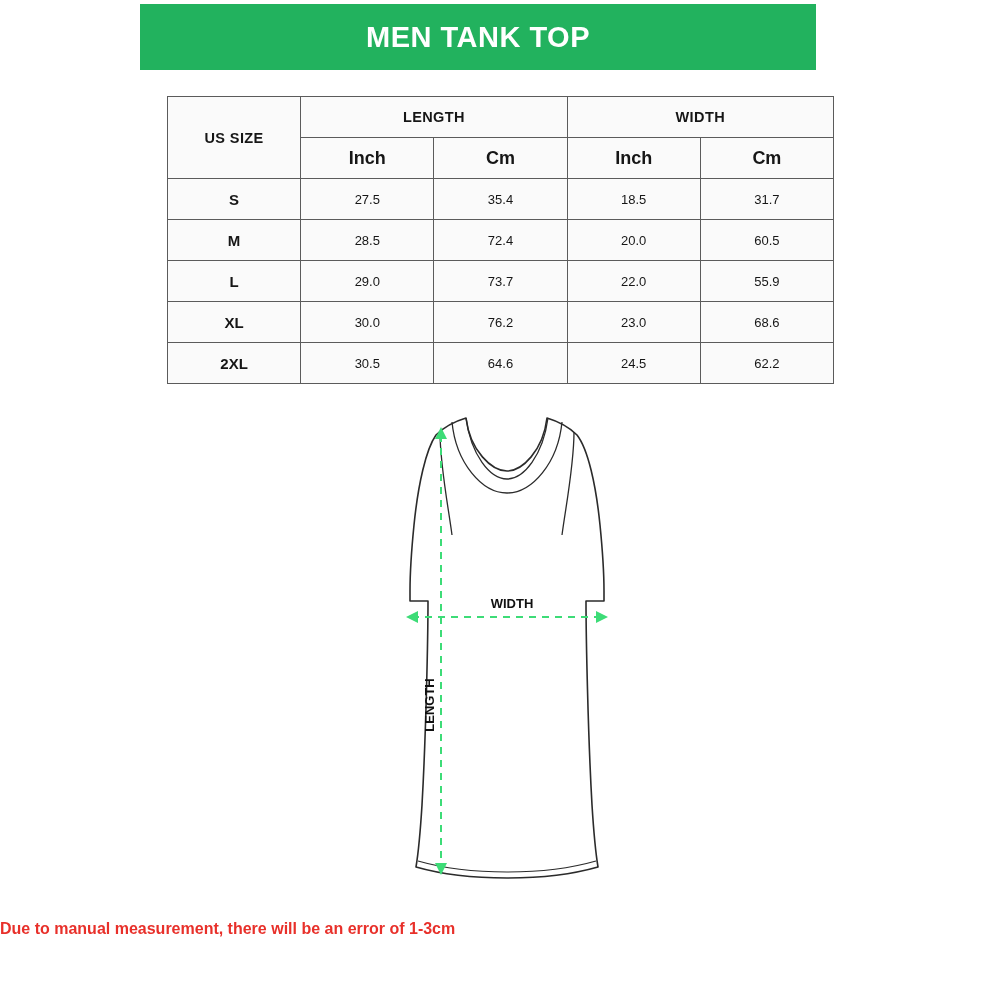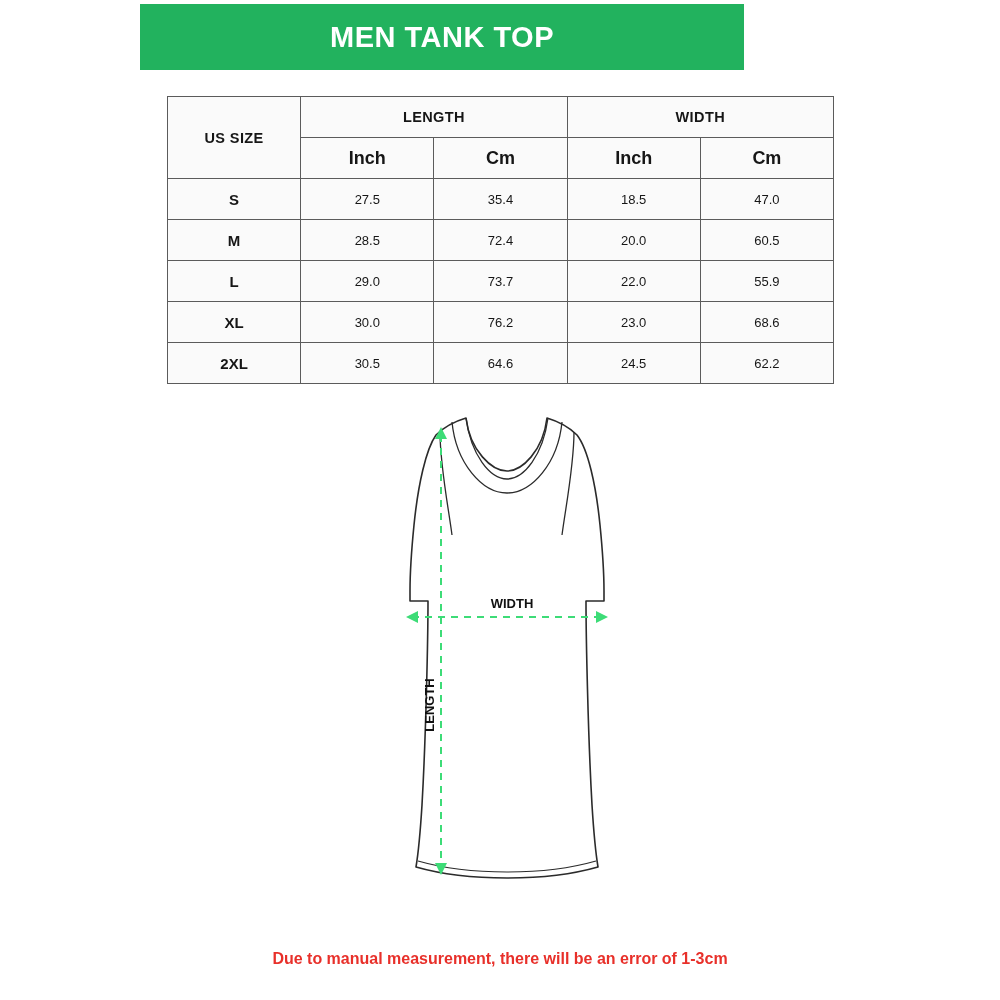--- a/index.html
+++ b/index.html
@@ -14,21 +14,21 @@
     color: #1a1a1a;
     position: relative;
     overflow: hidden;
   }
 
   
   .header-band {
     position: absolute;
     left: 140px;
     top: 4px;
-    width: 604px;
+    width: 676px;
     height: 66px;
     background: #22b25e;
     display: flex;
     align-items: center;
     justify-content: center;
   }
   .header-title {
     color: #ffffff;
     font-size: 29px;
     font-weight: bold;
@@ -77,23 +77,23 @@
     top: 405px;
     width: 330px;
     height: 500px;
   }
   .illustration svg { display: block; }
 
   
   .footer-note {
     position: absolute;
     left: 0;
-    top: 950px;
+    top: 920px;
     width: 100%;
-    text-align: center;
+    text-align: left;
     color: #e8302a;
     font-size: 16px;
     font-weight: bold;
   }
 </style>
 </head>
 <body>
 
 <div class="header-band">
   <div class="header-title">MEN TANK TOP</div>
@@ -119,21 +119,21 @@
       <td class="unit-cell">Inch</td>
       <td class="unit-cell">Cm</td>
     </tr>
   </thead>
   <tbody>
     <tr>
       <td class="size-cell">S</td>
       <td>27.5</td>
       <td>35.4</td>
       <td>18.5</td>
-      <td>47.0</td>
+      <td>31.7</td>
     </tr>
     <tr>
       <td class="size-cell">M</td>
       <td>28.5</td>
       <td>72.4</td>
       <td>20.0</td>
       <td>60.5</td>
     </tr>
     <tr>
       <td class="size-cell">L</td>

